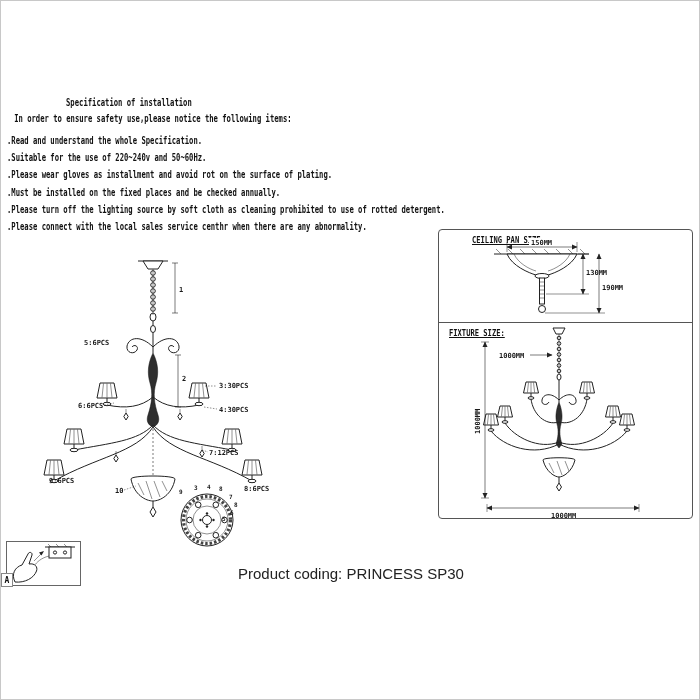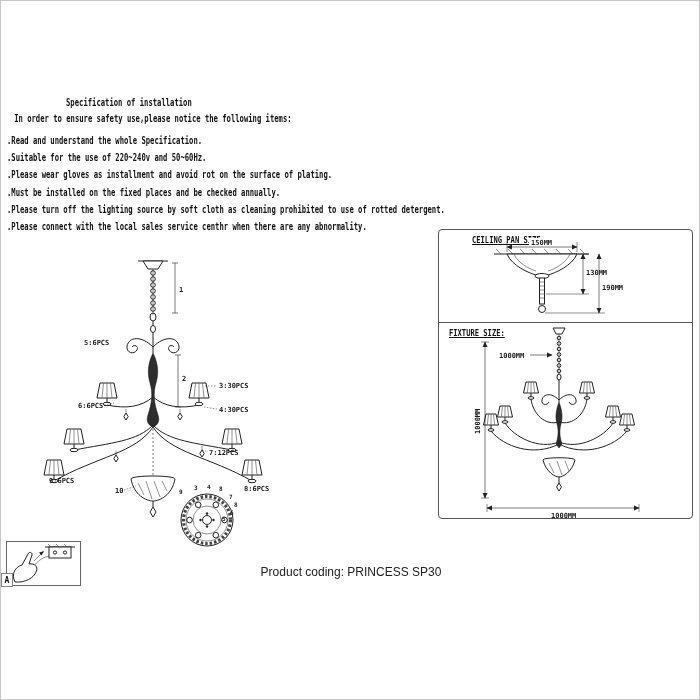--- a/index.html
+++ b/index.html
@@ -48,21 +48,21 @@
   
   .hand-box { position:absolute; left:5px; top:540px; width:75px; height:45px;
               border:1px solid #666; background:#fff; }
   #hand-svg { left:0; top:0; width:73px; height:43px; }
   .corner-a { position:absolute; left:0px; top:572px; width:12px; height:14px;
               border:1px solid #888; background:#fff; font-size:8px; font-weight:bold;
               display:flex; align-items:center; justify-content:center; color:#111; }
 
   
   .product-coding { position:absolute; left:0; top:564px; width:700px; text-align:center;
-                    font-family:"Liberation Sans", sans-serif; font-size:12px; color:#222; }
+                    font-family:"Liberation Sans", sans-serif; font-size:15px; color:#222; }
 </style>
 </head>
 <body>
 
 <div class="page">
 
   <section class="spec">
     <div class="spec-inner">
       <div class="spec-title">Specification of installation</div>
       <div class="spec-intro">In order to ensure safety use,please notice the following items:</div>

